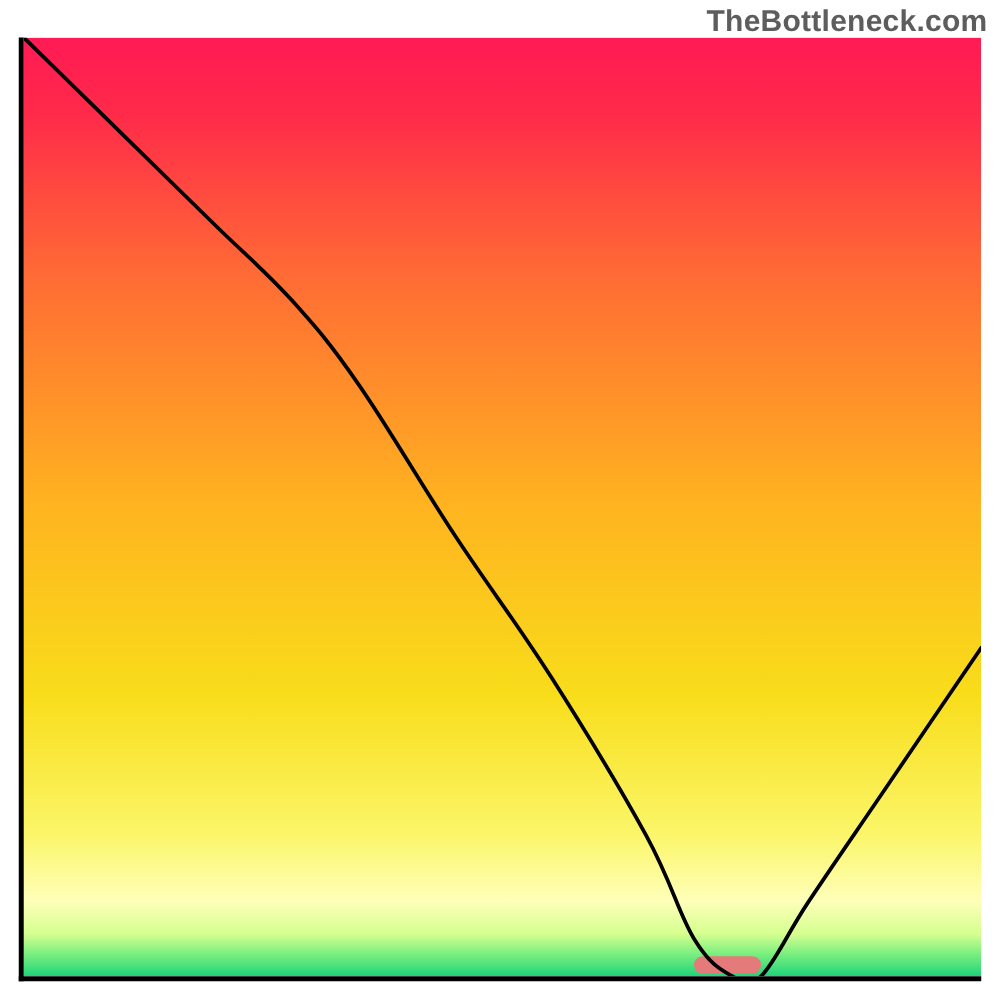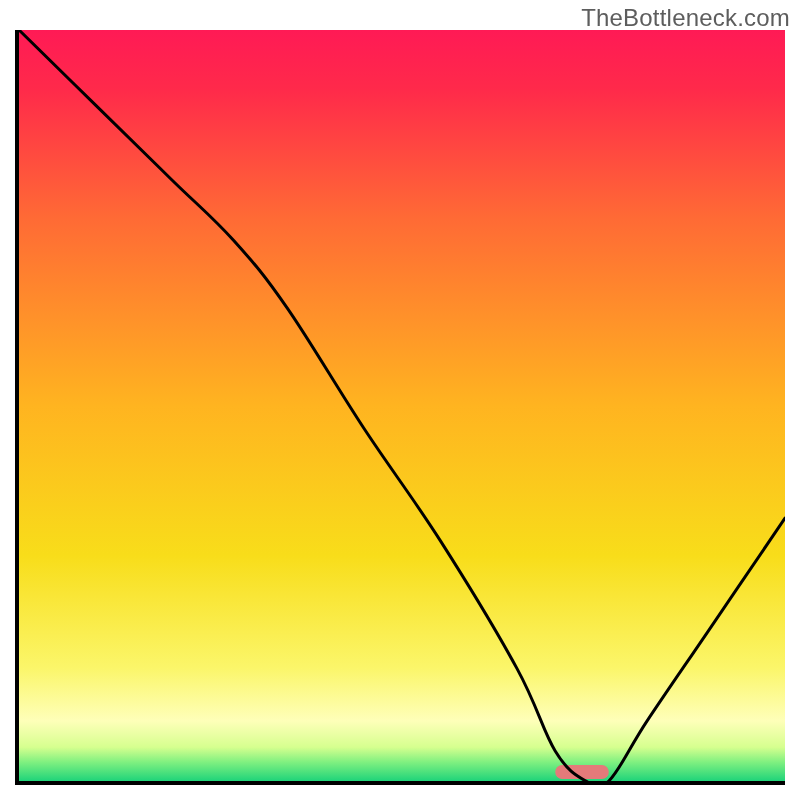--- a/index.html
+++ b/index.html
@@ -13,21 +13,21 @@
   .frame {
     position: relative;
     width: 800px;
     height: 800px;
   }
   .watermark {
     position: absolute;
     top: 4px;
     right: 10px;
     font-size: 24px;
-    font-weight: 400;
+    font-weight: 700;
     color: #5d5d5d;
     letter-spacing: 0.2px;
   }
   .plot {
     position: absolute;
     left: 15px;
     top: 30px;
     width: 770px;
     height: 755px;
     border-left: 4px solid #000;

